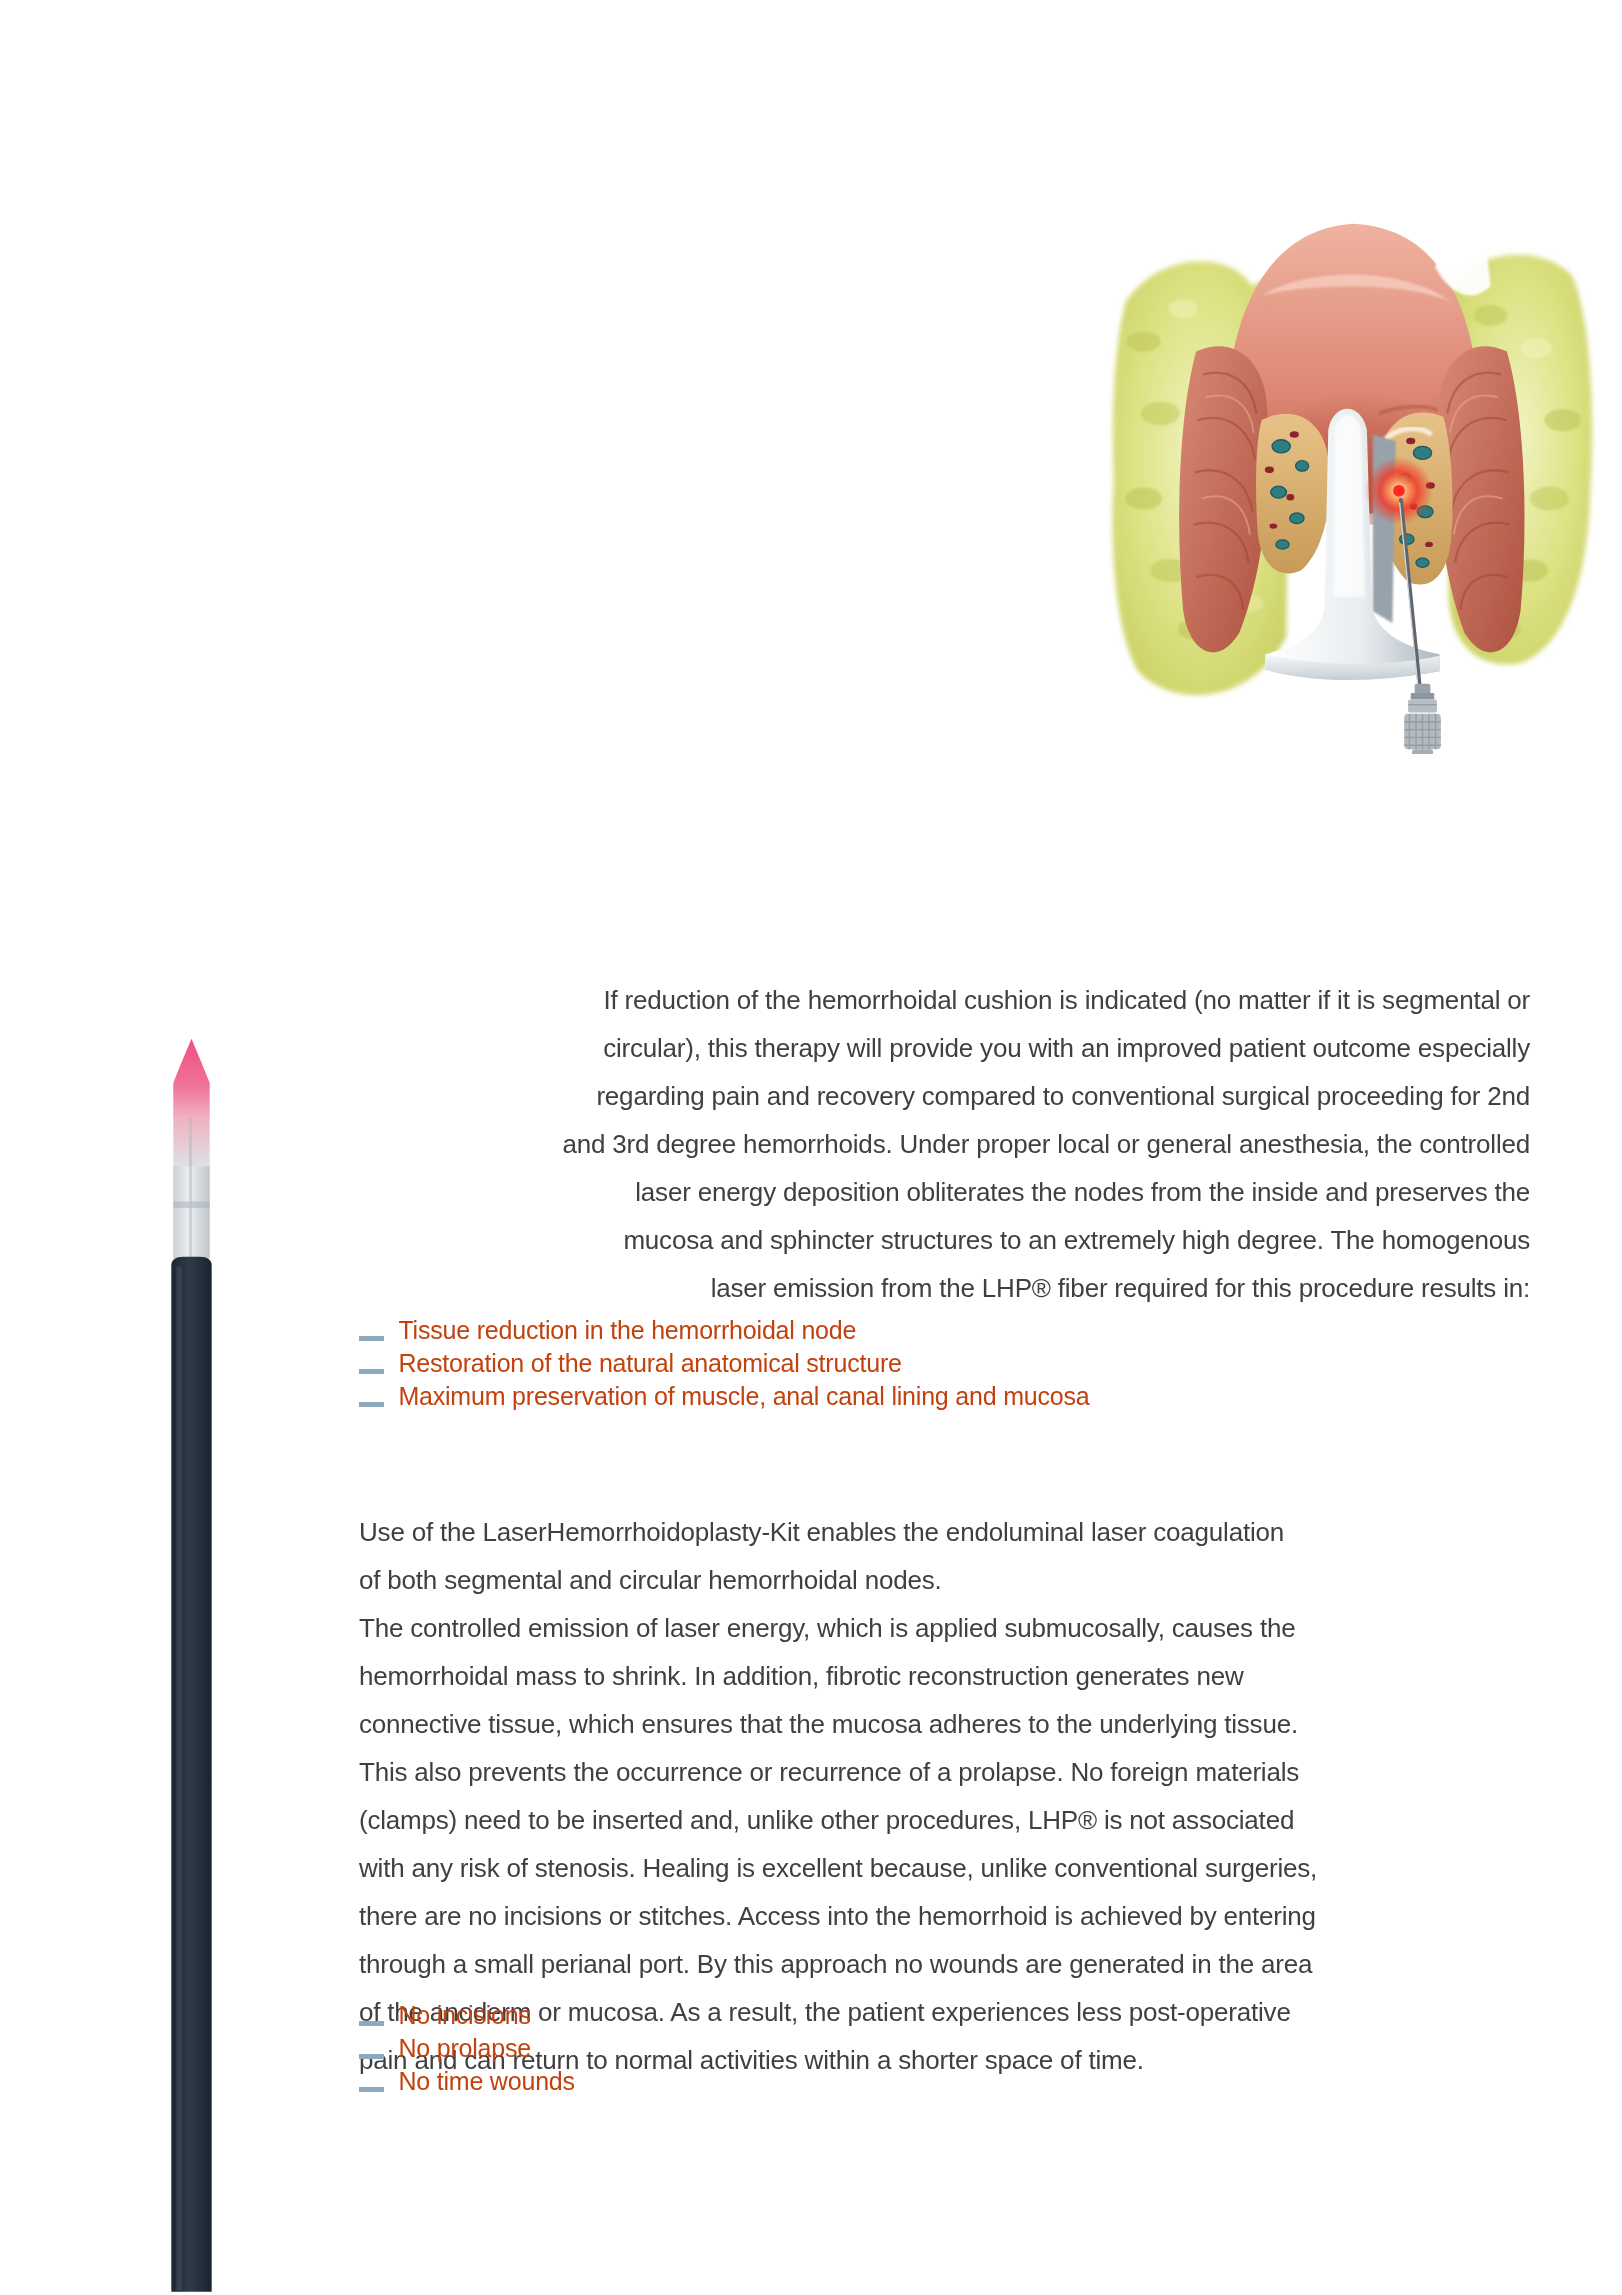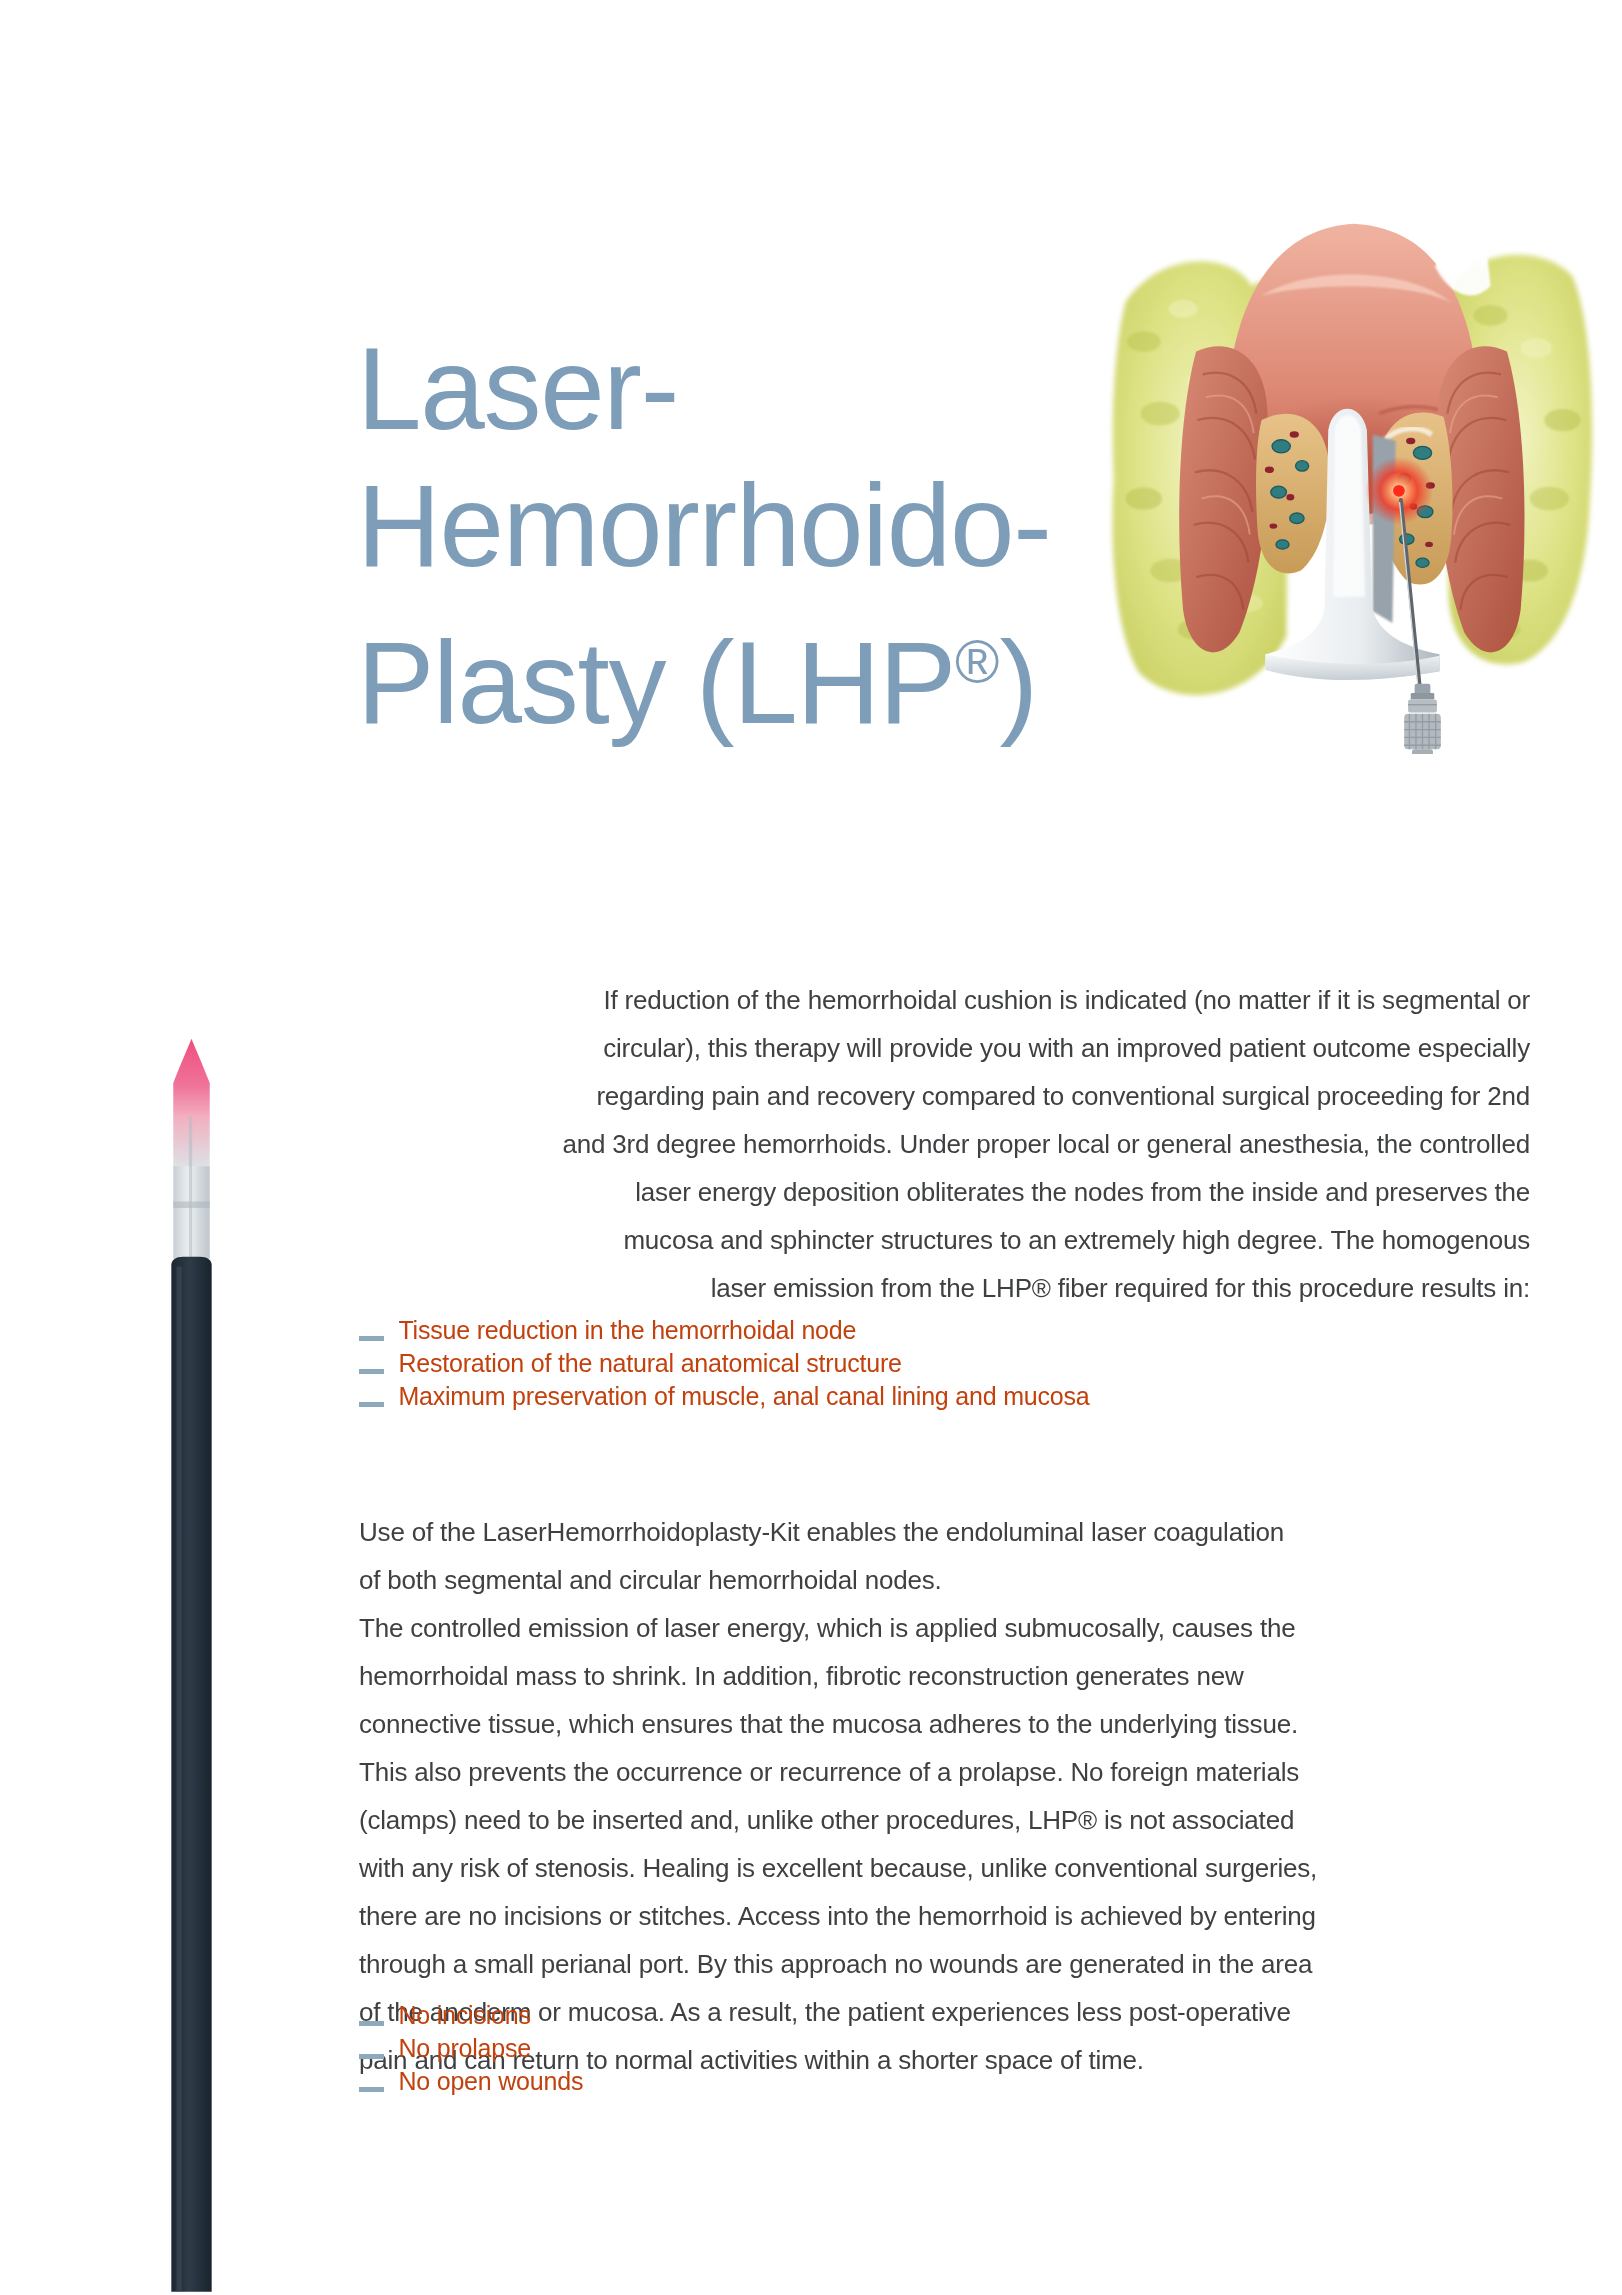--- a/index.html
+++ b/index.html
@@ -58,25 +58,20 @@
 
   
   .anatomy{position:absolute;left:1098px;top:204px;width:509px;height:550px;}
   .fiber{position:absolute;left:157px;top:1016px;width:69px;height:1279px;}
 </style>
 </head>
 <body>
 
 <div class="page">
 
-  <h1 class="title">
-    <span>Laser-</span><br>
-    <span>Hemorrhoido-</span><br>
-    <span><span>Plasty (LHP</span><span class="reg">®</span><span>)</span></span>
-  </h1>
 
   <svg class="anatomy" viewBox="0 0 778 840" aria-hidden="true">
     <defs>
       <radialGradient id="fatG" cx="50%" cy="45%" r="70%">
         <stop offset="0%" stop-color="#f1f3c0"></stop>
         <stop offset="55%" stop-color="#dde284"></stop>
         <stop offset="100%" stop-color="#c6cd5c"></stop>
       </radialGradient>
       <linearGradient id="wallG" x1="0" y1="0" x2="0" y2="1">
         <stop offset="0%" stop-color="#f0b3a1"></stop>
@@ -319,18 +314,18 @@
 
       <div class="bullet-item">
         <span class="dash"></span><span class="bullet-text">No incisions</span>
       </div>
 
       <div class="bullet-item">
         <span class="dash"></span><span class="bullet-text">No prolapse</span>
       </div>
 
       <div class="bullet-item">
-        <span class="dash"></span><span class="bullet-text">No open wounds</span>
+        <span class="dash"></span><span class="bullet-text">No time wounds</span>
       </div>
     </div>
 
 </div>
 
 
 </body></html>

